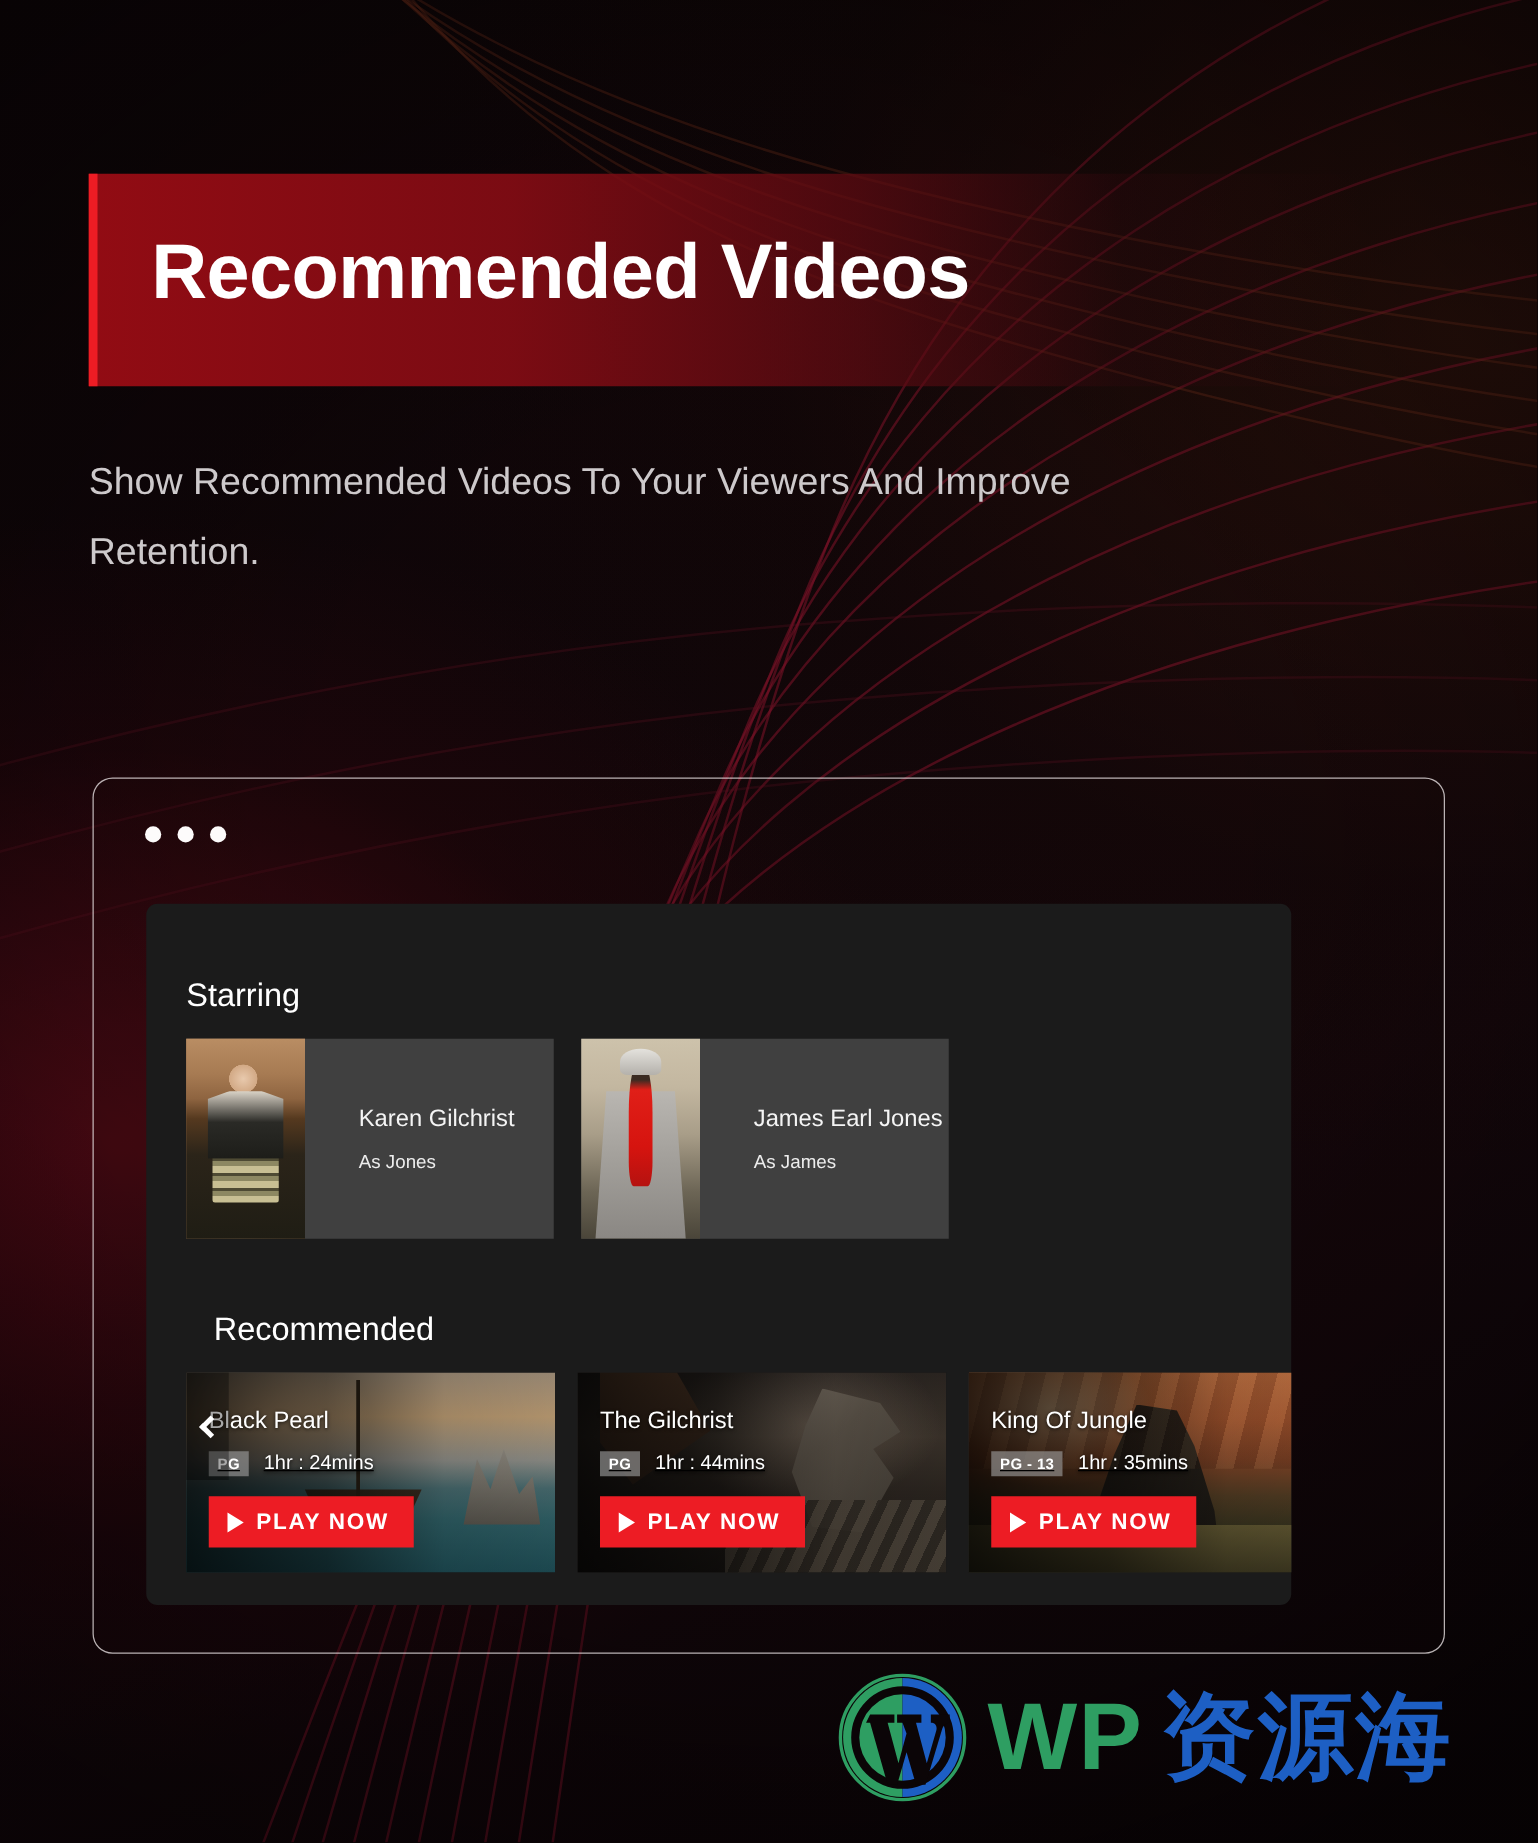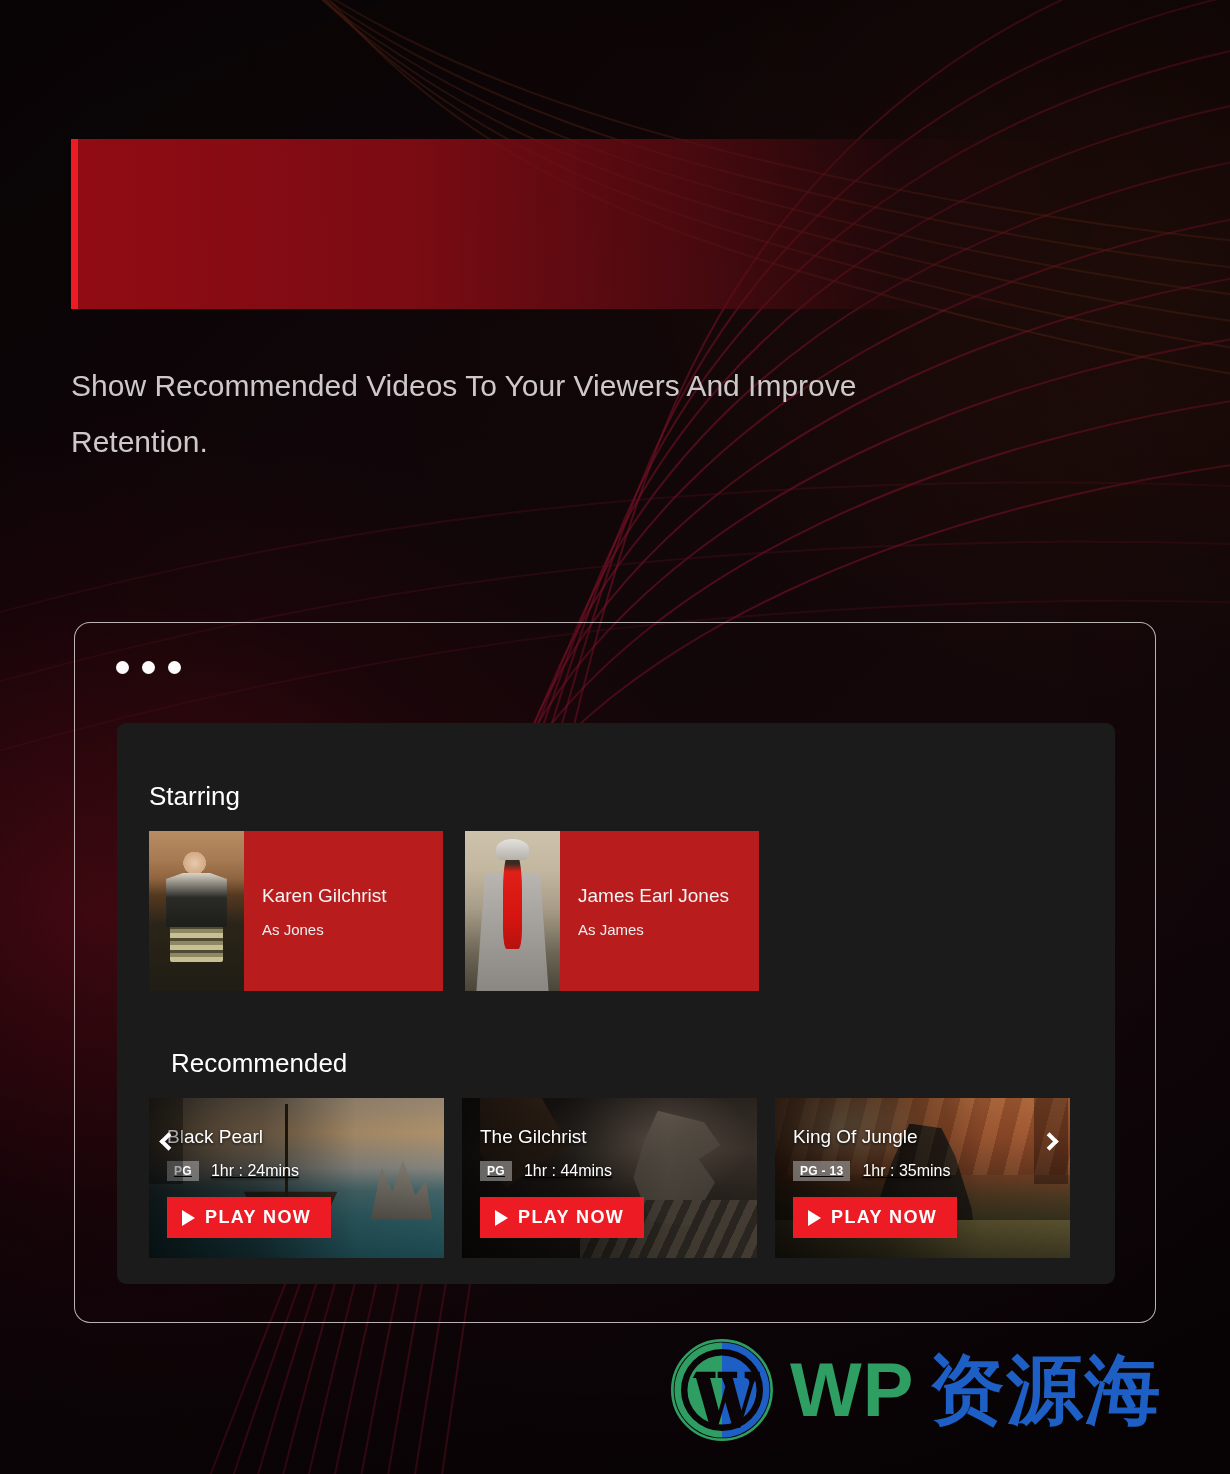--- a/index.html
+++ b/index.html
@@ -106,21 +106,21 @@
     width: 13px; height: 13px;
     border-radius: 50%;
     background: #fdfbfb;
   }
 
   
   .panel {
     position: absolute;
     left: 42px;
     top: 100px;
-    width: 998px;
+    width: 916px;
     height: 561px;
     background: #1b1b1b;
     border-radius: 9px;
     overflow: hidden;
     padding-left: 12px;
   }
 
   .section-title {
     color: #ffffff;
     font-size: 26px;
@@ -135,21 +135,22 @@
     left: 32px;
     top: 108px;
     display: flex;
     gap: 22px;
   }
   .star-card {
     display: flex;
     align-items: center;
     width: 294px;
     height: 160px;
-    background: #b91c1c;
+    background: #404040;
+    gap: 25px;
   }
   .star-photo {
     width: 95px;
     height: 160px;
     flex: 0 0 95px;
     position: relative;
     overflow: hidden;
   }
   .star-meta { padding-left: 18px; }
   .star-name {
@@ -457,20 +458,21 @@
         <path d="M-60,760 C180,690 420,640 700,618 C980,596 1230,600 1400,614"></path>
         <path d="M-60,830 C180,758 430,704 710,680 C990,656 1240,658 1400,672"></path>
         <path d="M-60,900 C180,826 440,768 720,742 C1000,716 1250,716 1400,730"></path>
       </g>
     </svg>
   </div>
   <div class="bg-layer bg-vignette"></div>
 
   <div class="headline-band"></div>
   <div class="headline-accent"></div>
+  <h1 class="headline-text">Recommended Videos</h1>
   <p class="subhead">Show Recommended Videos To Your Viewers And Improve Retention.</p>
 
   <div class="window">
 
     <div class="window-dots">
       <span class="dot"></span>
       <span class="dot"></span>
       <span class="dot"></span>
     </div>
 

